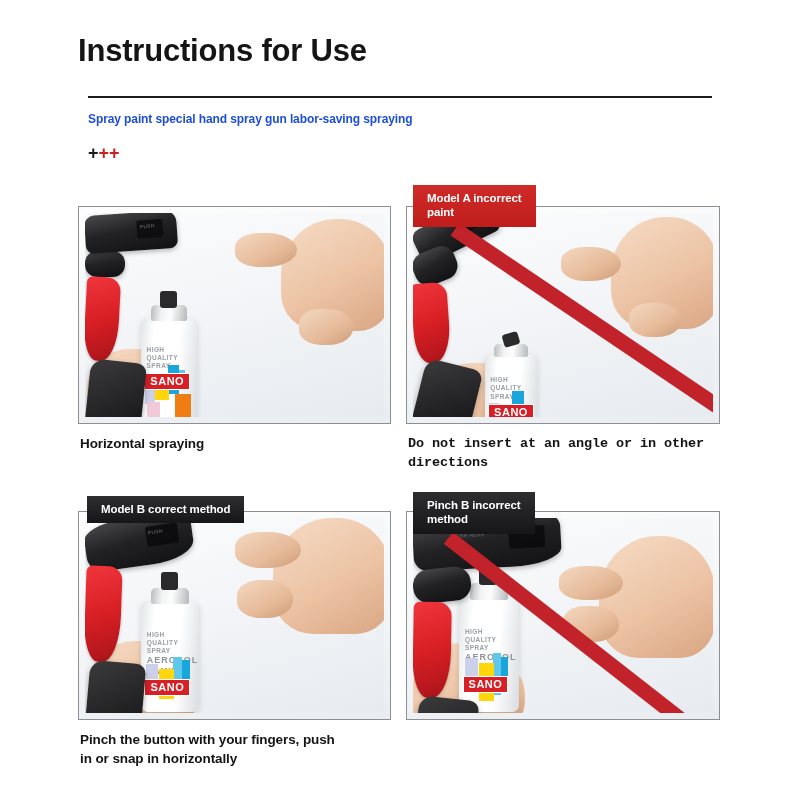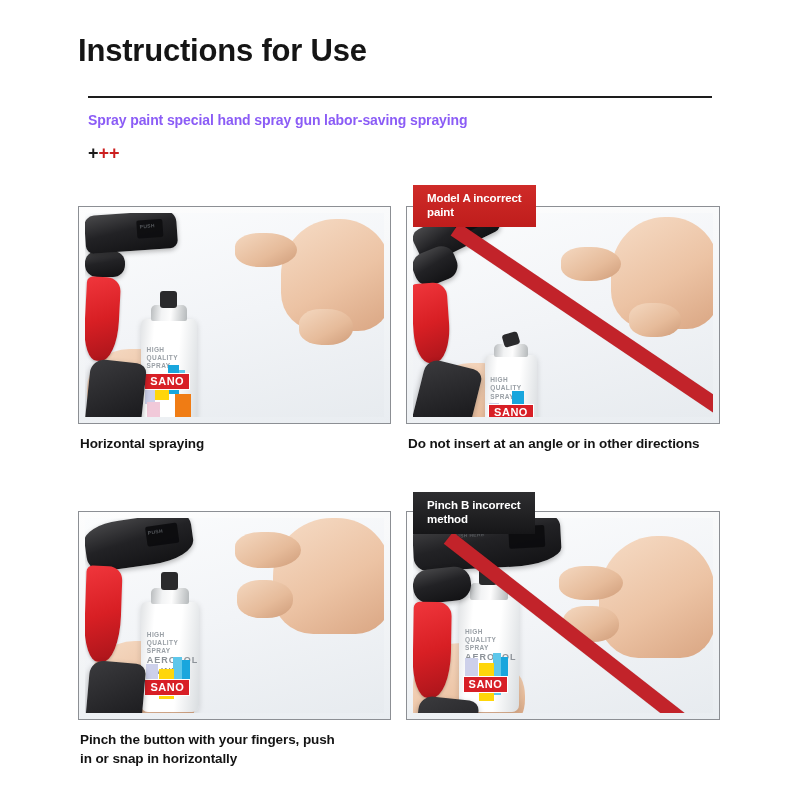--- a/index.html
+++ b/index.html
@@ -37,23 +37,23 @@
     top: 96px;
     width: 624px;
     height: 2px;
     background: #1d1d1d;
   }
 
   .subtitle {
     position: absolute;
     left: 88px;
     top: 112px;
-    font-size: 14px;
-    font-weight: bold;
-    color: #8b5cf6;
+    font-size: 12px;
+    font-weight: bold;
+    color: #1d4ed8;
     letter-spacing: -0.1px;
   }
 
   .plus-row {
     position: absolute;
     left: 88px;
     top: 144px;
     font-size: 18px;
     font-weight: bold;
     letter-spacing: 0px;
@@ -270,21 +270,21 @@
       <div class="hand skin" style="left:198px; top:4px; width:108px; height:112px; border-radius:50% 46% 30% 34%;"></div>
       <div class="finger skin2" style="left:148px; top:34px; width:60px; height:34px; border-radius:40% 50% 50% 40%;"></div>
       <div class="finger skin2" style="left:216px; top:90px; width:52px; height:34px;"></div>
 
       <div class="stripe" style="left:46px; top:10px; width:400px; height:15px; transform:rotate(34deg);"></div>
     </div>
 
     <div class="callout red" style="left:6px; top:-22px;">Model A incorrect
 paint</div>
   </div>
-  <div class="caption" style="left:408px; top:434px; width:320px;">Do not insert at an angle or in other directions</div>
+  <div class="caption" style="left:408px; top:434px; width:320px;font-family:Liberation Mono, monospace;">Do not insert at an angle or in other directions</div>
 
   <div class="panel" style="left:78px; top:511px; width:313px; height:209px;">
     <div class="photo">
 
       <div class="hand skin" style="left:4px; bottom:-20px; width:100px; height:92px; border-radius:46% 40% 18% 22%;"></div>
       <div class="finger skin2" style="left:58px; bottom:6px; width:30px; height:58px;"></div>
       <div class="finger skin2" style="left:84px; bottom:-8px; width:28px; height:52px;"></div>
 
       <div class="can" style="left:56px; top:84px; width:58px; height:110px;">
         <div class="can-neck"></div>
@@ -312,20 +312,21 @@
       <div class="gun-trigger" style="left:168px; top:56px; width:36px; height:96px;
                   border-radius:6px 14px 48% 40%; transform:rotate(2deg);"></div>
 
       <div class="gun-grip" style="left:200px; top:56px; width:56px; height:126px; transform:rotate(5deg);"></div>
 
       <div class="hand skin" style="left:188px; top:0px; width:118px; height:116px; border-radius:50% 46% 30% 34%;"></div>
       <div class="finger skin2" style="left:150px; top:14px; width:66px; height:36px; border-radius:40% 50% 50% 40%;"></div>
       <div class="finger skin2" style="left:152px; top:62px; width:56px; height:38px;"></div>
     </div>
 
+    <div class="callout black" style="left:8px; top:-16px;">Model B correct method</div>
   </div>
   <div class="caption" style="left:80px; top:730px; width:320px;">Pinch the button with your fingers, push
 in or snap in horizontally</div>
 
   <div class="panel" style="left:406px; top:511px; width:314px; height:209px;">
     <div class="photo">
 
       <div class="hand skin" style="left:0px; bottom:-24px; width:104px; height:94px; border-radius:46% 40% 18% 22%;"></div>
       <div class="finger skin2" style="left:56px; bottom:2px; width:30px; height:58px;"></div>
       <div class="finger skin2" style="left:84px; bottom:-10px; width:28px; height:52px;"></div>

